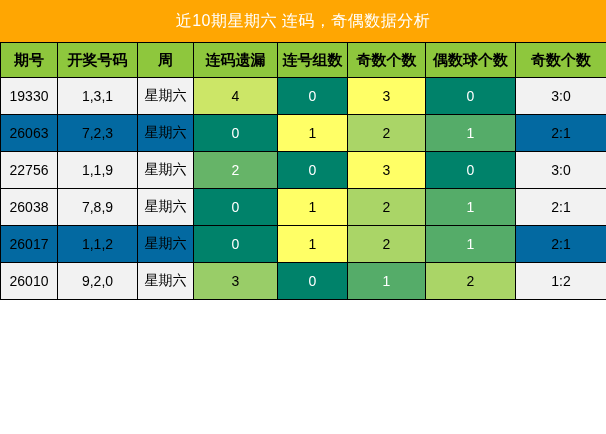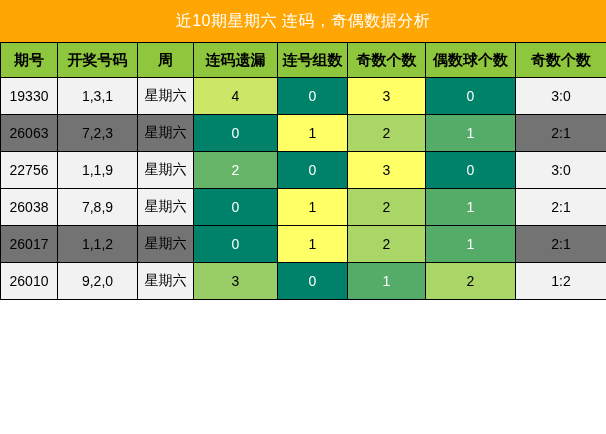--- a/index.html
+++ b/index.html
@@ -32,21 +32,21 @@
   .data-table thead th {
     height: 34px;
     font-size: 15px;
     font-weight: bold;
   }
   .data-table tbody td {
     height: 36px;
     font-size: 14px;
   }
   tr.row-odd td.plain  { background: #F2F2F2; }
-  tr.row-even td.plain { background: #737373; }
+  tr.row-even td.plain { background: #0369a1; }
 </style>
 </head>
 <body>
 
 <div class="page">
 
   <div class="title-bar" style="background: rgb(255, 166, 2); color: rgb(255, 255, 255);">
     <span>近10期星期六 连码，奇偶数据分析</span>
   </div>
 

